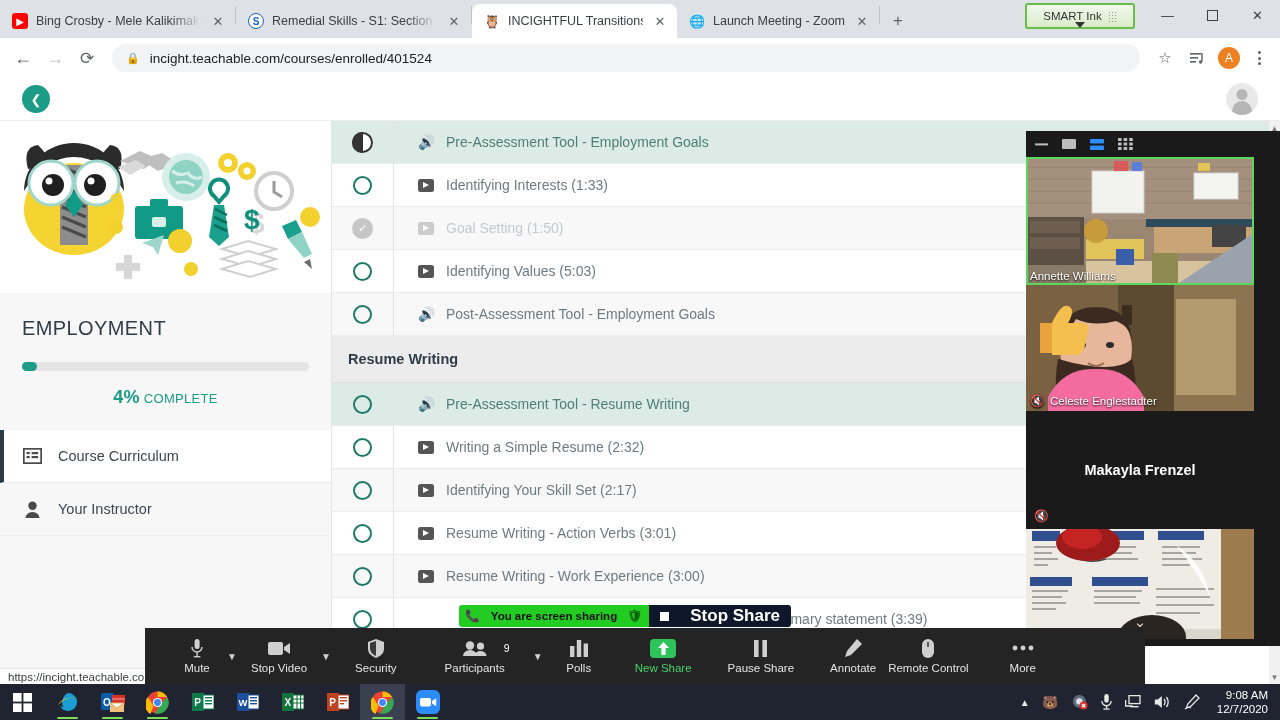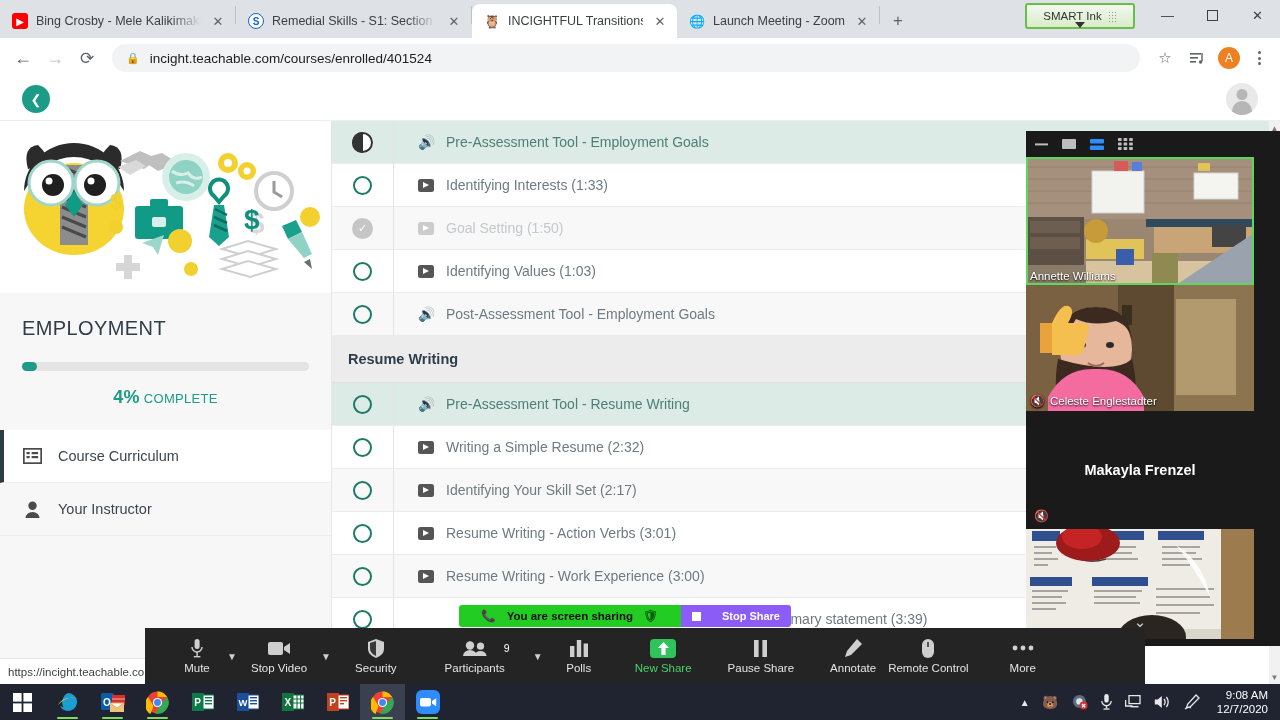--- a/index.html
+++ b/index.html
@@ -108,21 +108,21 @@
   .aico { width:16px; flex:0 0 16px; text-align:center; font-size:14px; line-height:1; }
   .sechdr { height:47px; display:flex; align-items:center; padding-left:16px; background:#ececec;
             font-size:14.5px; font-weight:700; color:#2e3d49; border-bottom:1px solid #e0e0e0; }
 
   .scrollbar { position:absolute; right:0; top:0; width:11px; height:100%; background:#f1f1f1; }
   .scroll-thumb { position:absolute; right:1px; top:34px; width:9px; height:150px;
                   background:#c1c1c1; border-radius:5px; }
   .scroll-arrow { position:absolute; right:0; width:11px; height:14px; color:#7a7a7a;
                   font-size:8px; display:flex; align-items:center; justify-content:center; }
 
-  .statusbar { position:absolute; left:0; bottom:0; height:26px; background:#fff;
+  .statusbar { position:absolute; left:0; bottom:0; height:16px; background:#fff;
                border-top-right-radius:3px; padding:0 8px; display:flex; align-items:center;
                font-size:11.5px; color:#3c4043; border:1px solid #e4e4e4; border-left:none;
                border-bottom:none; max-width:190px; overflow:hidden; white-space:nowrap; }
 
   
   .zoom-panel { position:absolute; left:1026px; top:115px; width:275px; height:515px;
                 background:#1a1a1a; z-index:40;margin-top:16px; }
   .zp-bar { height:26px; display:flex; align-items:center; gap:14px; padding-left:9px; }
   .zp-ico { color:#bdbdbd; display:flex; align-items:center; }
   .zp-ico.sel { color:#2d8cff; }
@@ -134,22 +134,22 @@
   .tile-novideo { width:228px; height:118px; background:#1a1a1a; display:flex; align-items:center;
                   justify-content:center; color:#fff; font-size:14.5px; font-weight:700; position:relative; }
   .chev-down { position:absolute; left:50%; bottom:8px; transform:translateX(-50%); color:#d8d8d8;
                font-size:15px; }
 
   
   .share-bar { position:absolute; left:459px; top:605px; width:332px; height:22px; z-index:60;
                display:flex; border-radius:3px; overflow:hidden; }
   .share-green { flex:1 1 auto; background:#22cc22; display:flex; align-items:center;
                  justify-content:center; gap:10px; font-size:11.5px; font-weight:700; color:#111; }
-  .share-stop { background:#8b5cf6; color:#fff; display:flex; align-items:center; gap:21px;
-                padding:0 11px; font-size:11px; font-weight:700; }
+  .share-stop { background:#0f172a; color:#fff; display:flex; align-items:center; gap:21px;
+                padding:0 11px; font-size:17px; font-weight:700; }
   .stopsq { width:9px; height:9px; background:#fff; }
 
   .ztoolbar { position:absolute; left:145px; top:628px; width:1000px; height:56px;
               background:#242424; z-index:55; display:flex; align-items:center; }
   .zbtn { display:flex; flex-direction:column; align-items:center; justify-content:center;
           gap:4px; color:#e4e4e4; font-size:11.5px; min-width:44px; padding:0 6px; position:relative; }
   .zbtn .gl { height:20px; display:flex; align-items:center; justify-content:center; color:#cfcfcf; }
   .zbtn.green, .zbtn.green .gl { color:#48d26a; }
   .zcaret { width:26px; height:56px; display:flex; align-items:center; justify-content:center;
             color:#cfcfcf; font-size:10px; }
@@ -397,21 +397,21 @@
               <span>Goal Setting (1:50)</span>
             </div>
           </div>
 
           <div class="lrow alt">
             <div class="lcheck">
                 <span class="circ"></span>
               </div>
             <div class="ltext">
               <span class="vico"></span>
-              <span>Identifying Values (1:03)</span>
+              <span>Identifying Values (5:03)</span>
             </div>
           </div>
 
           <div class="lrow">
             <div class="lcheck">
                 <span class="circ"></span>
               </div>
             <div class="ltext">
               <span class="aico">🔊</span>
               <span>Post-Assessment Tool - Employment Goals</span>

